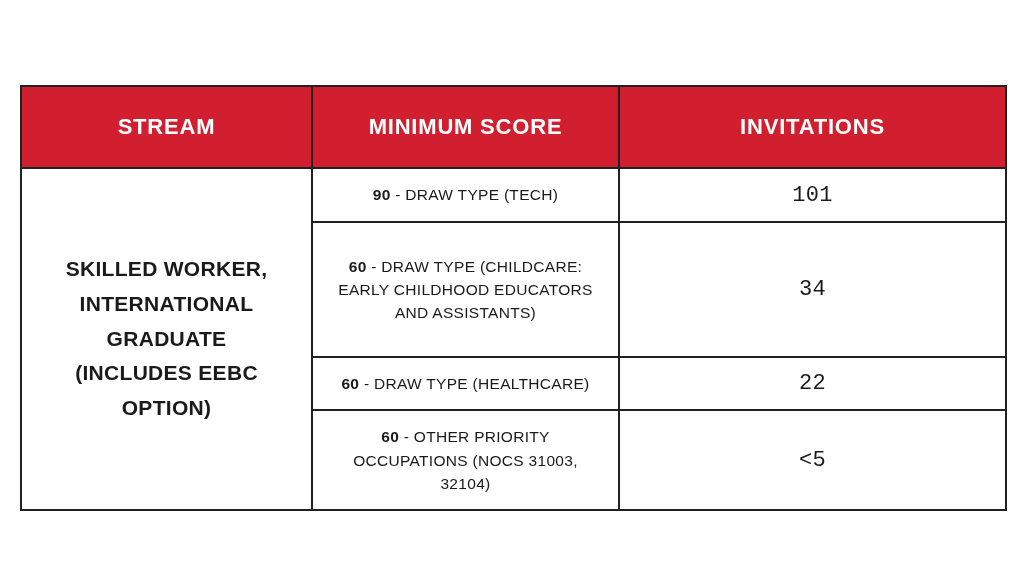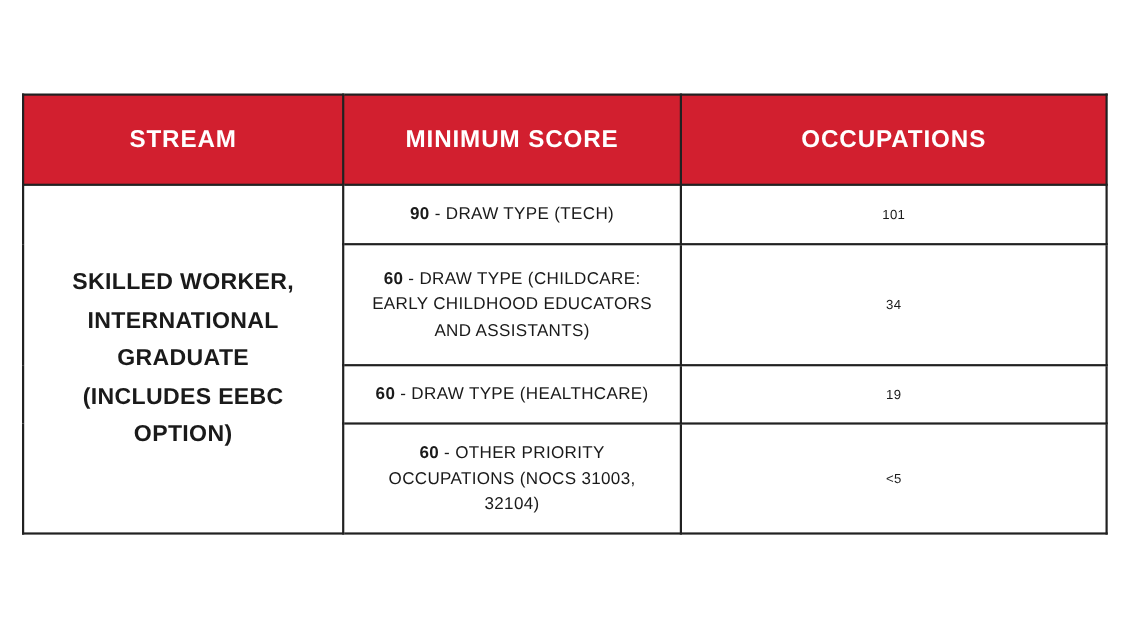--- a/index.html
+++ b/index.html
@@ -22,21 +22,21 @@
     text-align: center;
     vertical-align: middle;
     background: #ffffff;
   }
   .col-stream { width: 291px; }
   .col-score  { width: 307px; }
   .col-invit  { width: 387px; }
 
   tr.header-row { height: 82px; }
   tr.row-1 { height: 54px; }
-  tr.row-2 { height: 110px; }
+  tr.row-2 { height: 135px; }
   tr.row-3 { height: 47px; }
   tr.row-4 { height: 86px; }
 
   .draw-table th {
     background: #d21f2f;
     color: #ffffff;
     font-size: 22px;
     font-weight: bold;
     letter-spacing: 0.8px;
   }
@@ -55,38 +55,39 @@
     font-size: 15.5px;
     letter-spacing: 0.3px;
     line-height: 1.5;
   }
   .score-cell .inner {
     max-width: 262px;
     margin: 14px auto;
   }
   .score-cell strong { font-weight: bold; }
   .invit-cell {
-    font-size: 12px;
+    font-size: 22px;
     letter-spacing: 0.3px;
+    font-family: Liberation Mono, monospace;
   }
 </style>
 </head>
 <body>
 
 <table class="draw-table">
   <colgroup>
     <col class="col-stream">
     <col class="col-score">
     <col class="col-invit">
   </colgroup>
   <thead>
     <tr class="header-row">
       <th>STREAM</th>
       <th>MINIMUM SCORE</th>
-      <th>OCCUPATIONS</th>
+      <th>INVITATIONS</th>
     </tr>
   </thead>
   <tbody>
     <tr class="row-1">
       <td class="stream-cell" rowspan="4">
         <div class="inner">SKILLED WORKER, INTERNATIONAL GRADUATE (INCLUDES EEBC OPTION)</div>
       </td>
       <td class="score-cell">
         <div class="inner">
           <strong>90</strong>
@@ -104,21 +105,21 @@
       </td>
       <td class="invit-cell">34</td>
     </tr>
     <tr class="row-3">
       <td class="score-cell">
         <div class="inner">
           <strong>60</strong>
           <span>- DRAW TYPE (HEALTHCARE)</span>
         </div>
       </td>
-      <td class="invit-cell">19</td>
+      <td class="invit-cell">22</td>
     </tr>
     <tr class="row-4">
       <td class="score-cell">
         <div class="inner">
           <strong>60</strong>
           <span>- OTHER PRIORITY OCCUPATIONS (NOCS 31003, 32104)</span>
         </div>
       </td>
       <td class="invit-cell">&lt;5</td>
     </tr>

